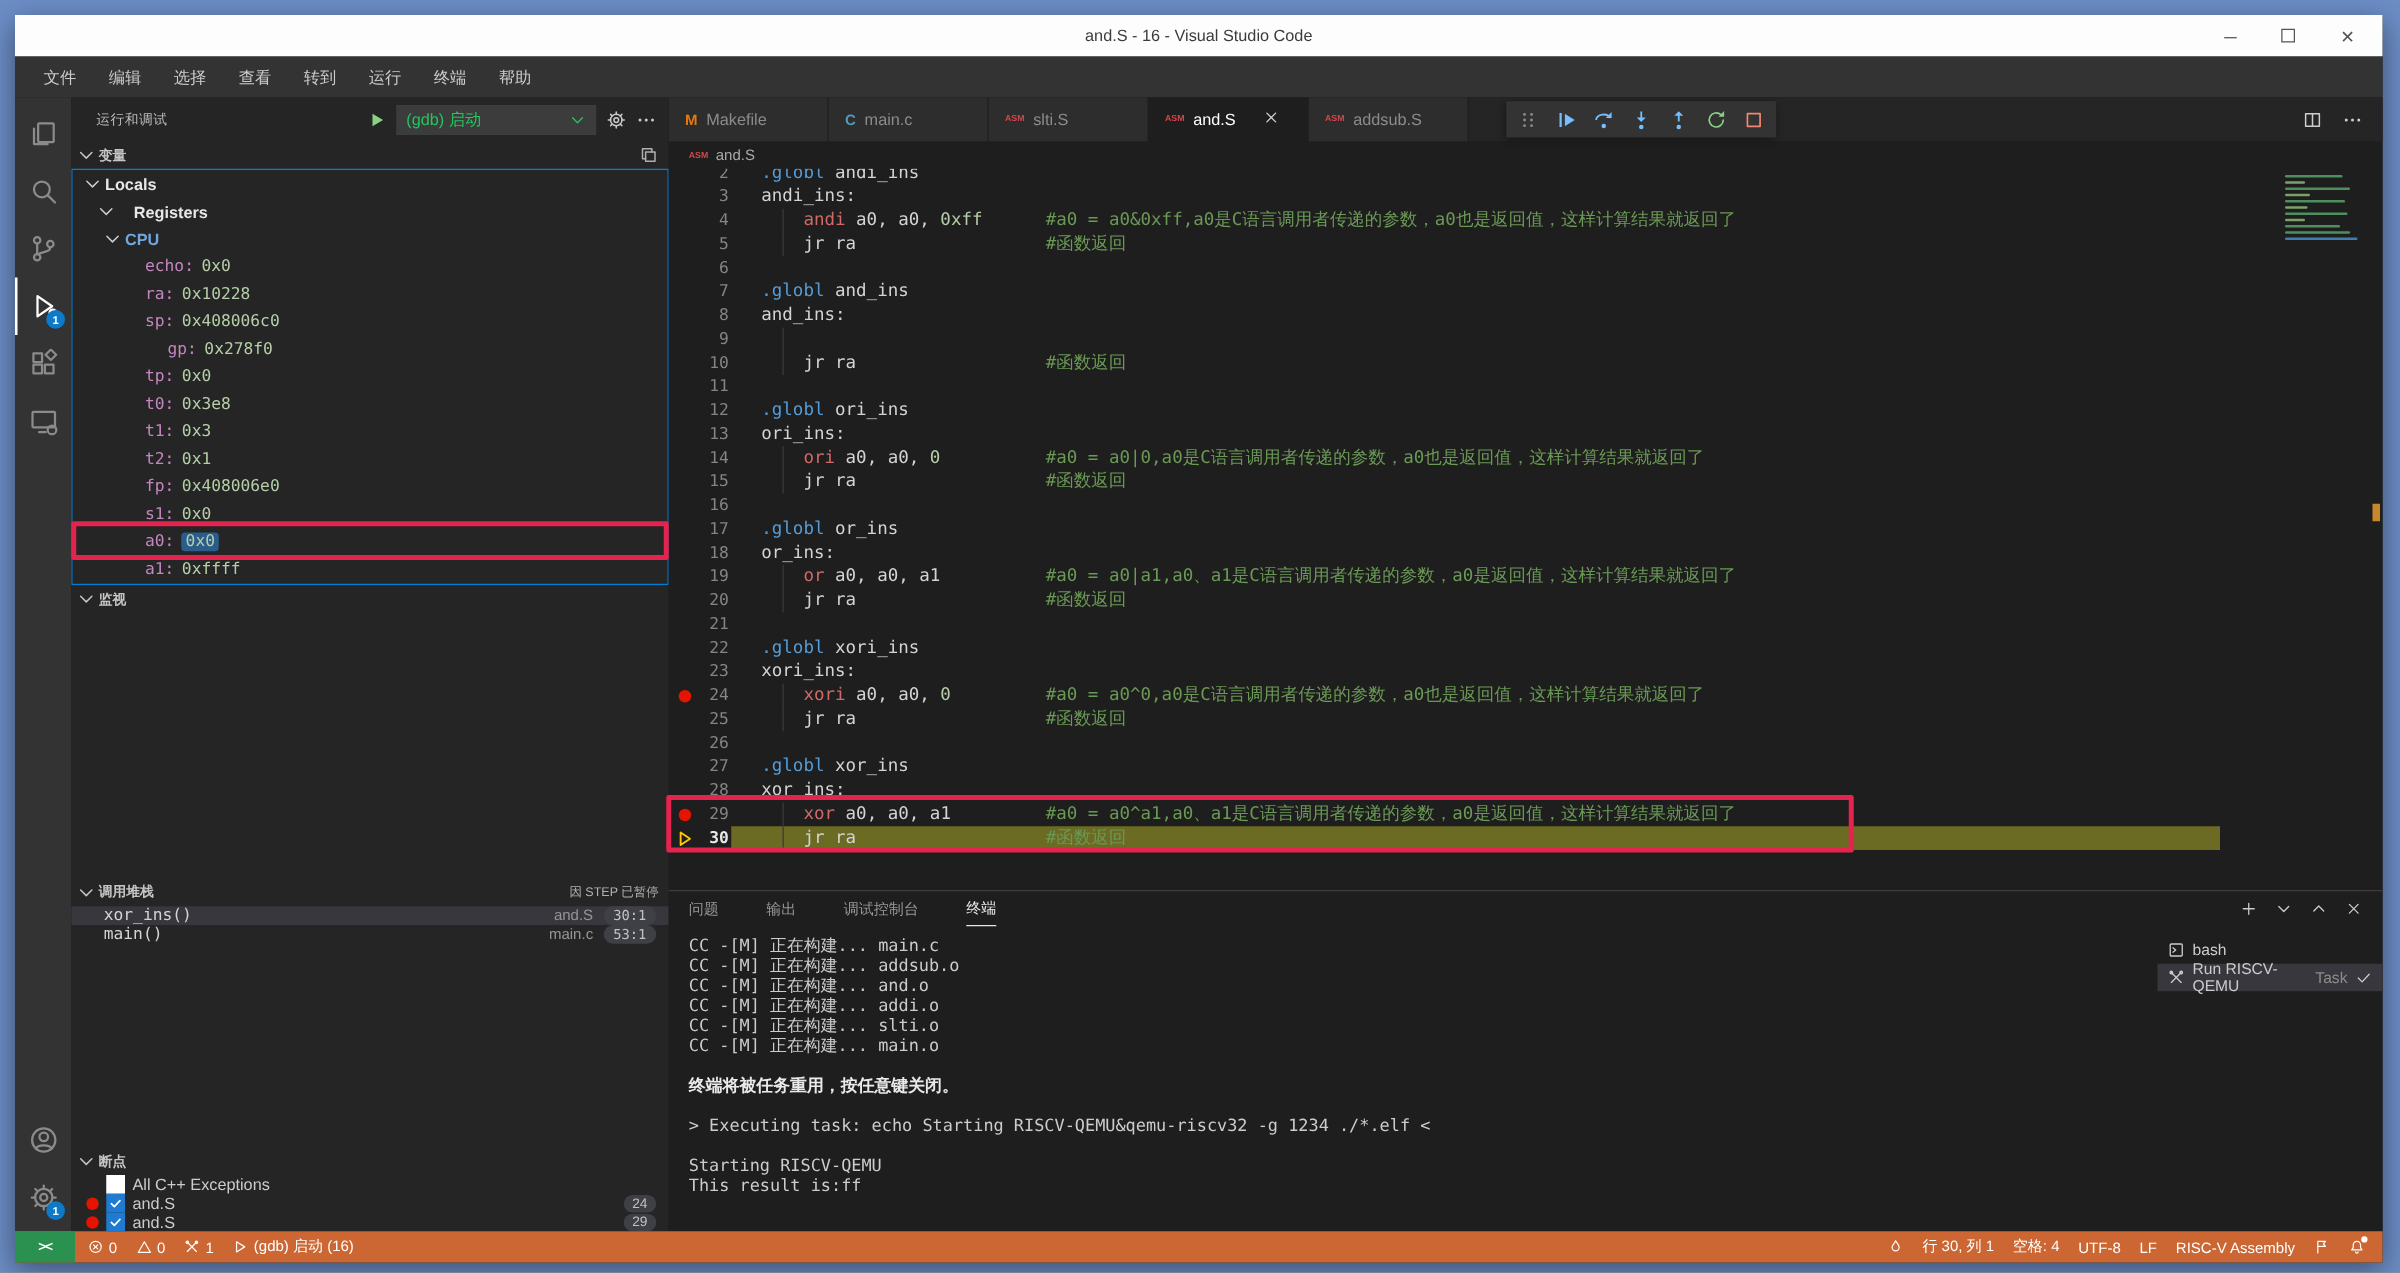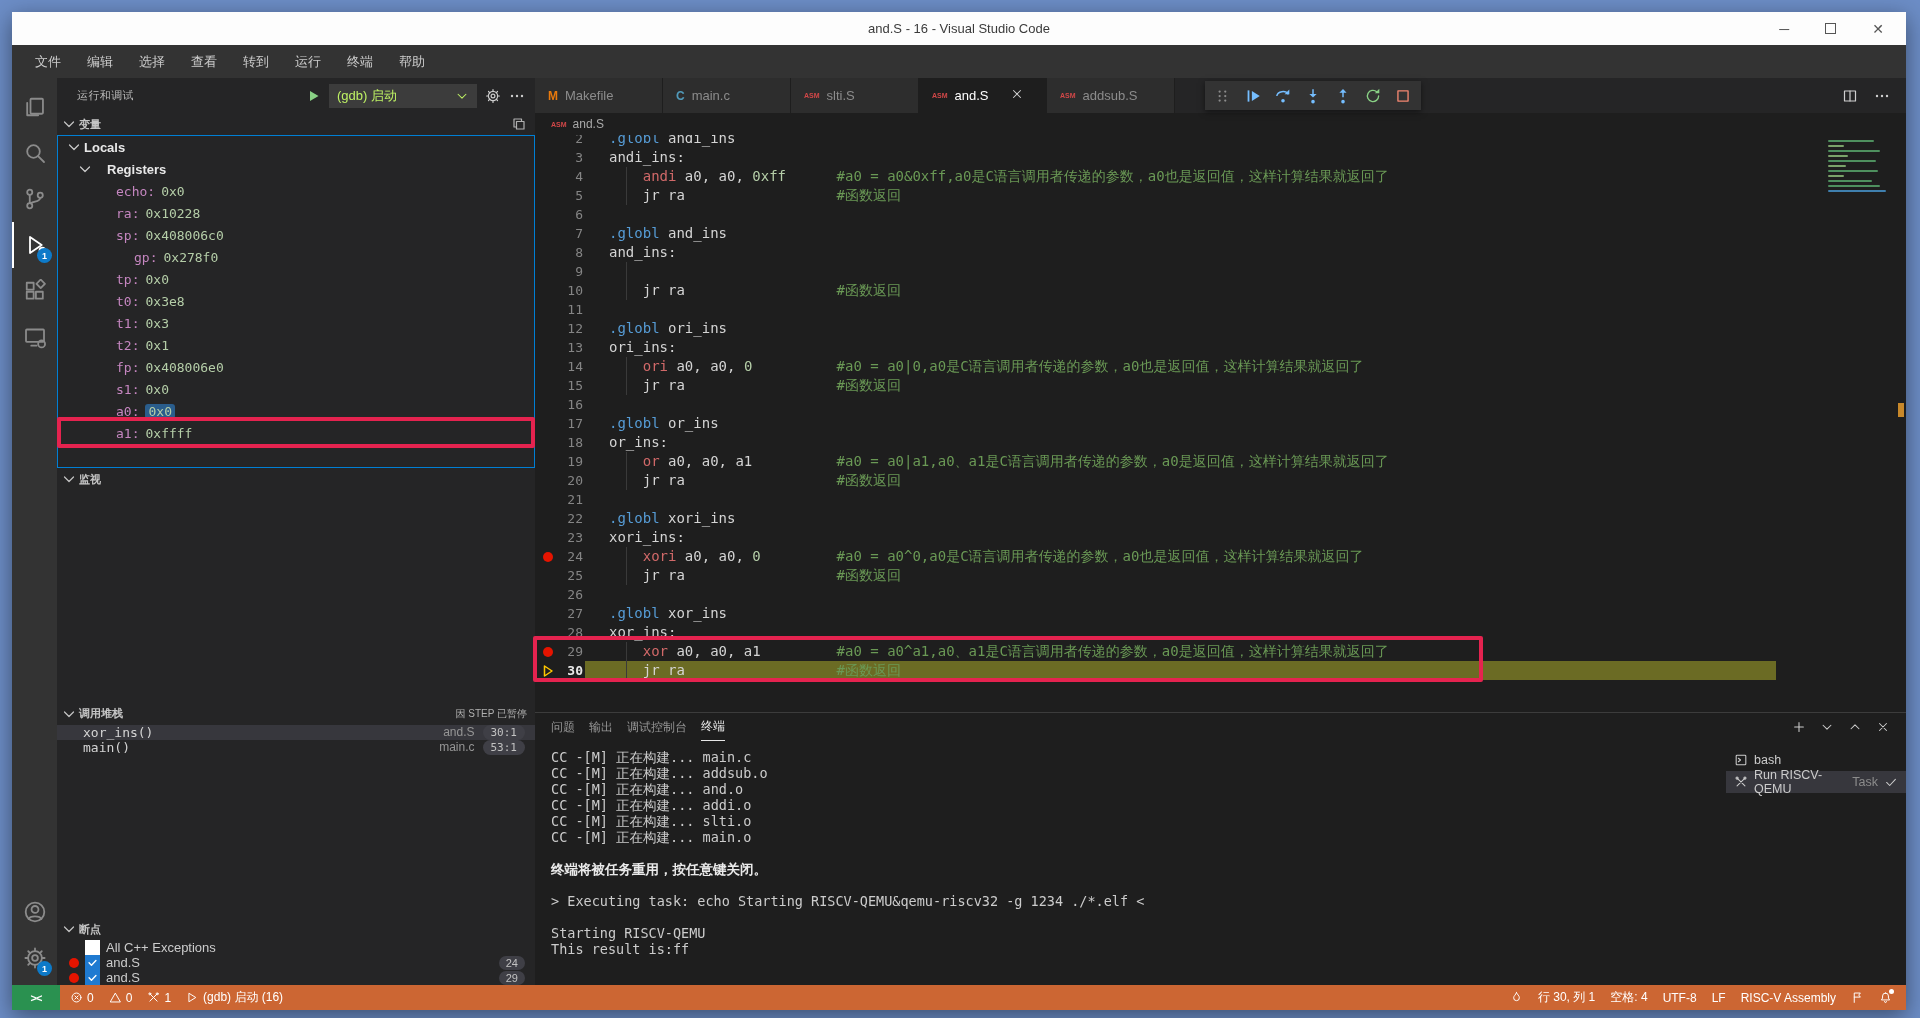--- a/index.html
+++ b/index.html
@@ -21,21 +21,21 @@
 .ab-item{width:45px;height:46px;position:relative;display:flex;align-items:center;justify-content:center;color:#8b8b8b}
 .ab-item.active{color:#ffffff;border-left:2px solid #fff}
 .ab-item .icon svg{width:24px;height:24px}
 .ab-bottom{margin-top:auto;display:flex;flex-direction:column;align-items:center;padding-bottom:4px;width:100%}
 .badge{position:absolute;right:5px;bottom:5px;background:#0d7ac9;color:#fff;border-radius:50%;width:15px;height:15px;font-size:9px;display:flex;align-items:center;justify-content:center;font-weight:bold}
 
 .sidebar{flex:0 0 478px;background:#252526;display:flex;flex-direction:column;color:#cccccc;overflow:hidden}
 .sb-header{flex:0 0 35px;display:flex;align-items:center;padding:0 10px 0 20px;font-size:11px}
 .sb-title{color:#bbbbbb;letter-spacing:.4px}
 .cfg{margin-left:auto;display:flex;align-items:center;gap:8px}
-.cfg-select{background:#3c3c3c;height:24px;display:flex;align-items:center;padding:0 8px;width:148px;font-size:13px;color:#bef264}
+.cfg-select{background:#3c3c3c;height:24px;display:flex;align-items:center;padding:0 8px;width:160px;font-size:13px;color:#22c55e}
 .cfg-select .lbl{flex:1}
 .icon svg{display:block}
 .i14 svg{width:14px;height:14px}.i16 svg{width:16px;height:16px}.i18 svg{width:18px;height:18px}
 .sec-title{flex:0 0 22px;display:flex;align-items:center;font-size:11px;font-weight:bold;color:#c5c5c5;padding:0 8px 0 4px;gap:2px}
 .sec-badge{margin-left:auto;font-weight:normal;font-size:10px;color:#b0b0b0}
 .vars-box{flex:0 0 333px;border:1px solid #007fd4;overflow:hidden}
 .var-row{height:22px;display:flex;align-items:center;font-size:13px}
 .var-row .chev{color:#cccccc;margin-right:2px}
 .var-group{font-weight:bold;color:#e8e8e8}
 .var-group.cpu{color:#6fa8dc}
@@ -82,21 +82,21 @@
 .curband{position:absolute;left:50px;width:1191px;top:0;height:19px;background:#6b6b24;z-index:0}
 .codeline{display:flex;white-space:pre;position:relative;z-index:1}
 .codetxt{display:inline-block;min-width:27ch}
 .tk-dir{color:#569cd6}.tk-pl{color:#d4d4d4}.tk-ins{color:#d16969}.tk-num{color:#b5cea8}.tk-com{color:#6a9955}
 .cl.g::before{content:"";position:absolute;left:91px;top:0;bottom:0;width:1px;background:#3a3a3a;z-index:1}
 .minimap{position:absolute;top:2px;right:16px;width:62px;display:flex;flex-direction:column;gap:3px;padding-top:3px;z-index:3}
 .mm-line{height:2px;border-radius:1px}
 .ruler-mark{position:absolute;right:2px;top:268px;width:6px;height:14px;background:#c8882a;z-index:3}
 
 .panel{flex:0 0 273px;display:flex;flex-direction:column;border-top:1px solid #3c3c3c}
-.panel-tabs{flex:0 0 28px;display:flex;align-items:center;padding:0 16px;gap:14px;font-size:12px;color:#969696}
+.panel-tabs{flex:0 0 28px;display:flex;align-items:center;padding:0 16px;gap:38px;font-size:12px;color:#969696}
 .ptab{height:100%;display:flex;align-items:center}
 .ptab.active{color:#e7e7e7;border-bottom:1px solid #e7e7e7}
 .panel-icons{margin-left:auto;display:flex;gap:14px;color:#cccccc;align-items:center}
 .panel-body{flex:1;display:flex;min-height:0}
 .term{flex:1;padding:8px 0 0 16px;font-family:"DejaVu Sans Mono",monospace;font-size:13.5px;color:#cccccc;overflow:hidden}
 .term-line{height:16px;line-height:16px;white-space:pre}
 .term-line.bold{font-weight:bold;color:#eaeaea}
 .term-list{flex:0 0 180px;padding-top:8px;font-size:12.5px;color:#cccccc}
 .tl-row{height:22px;display:flex;align-items:center;gap:6px;padding:0 8px}
 .tl-row.sel{background:#37373d}
@@ -276,20 +276,28 @@
               </span>
               <span class="var-group">Locals</span>
             </div>
             <div class="var-row" style="padding-left: 19px; gap: 12px;">
               <span class="icon i16 chev">
                 <svg viewBox="0 0 16 16" fill="none" stroke="currentColor" stroke-width="1.2" stroke-linecap="round" stroke-linejoin="round">
                   <path d="M3.5 6l4.5 4.5L12.5 6"></path>
                 </svg>
               </span>
               <span class="var-group">Registers</span>
+            </div>
+            <div class="var-row" style="padding-left: 24px;">
+              <span class="icon i16 chev">
+                <svg viewBox="0 0 16 16" fill="none" stroke="currentColor" stroke-width="1.2" stroke-linecap="round" stroke-linejoin="round">
+                  <path d="M3.5 6l4.5 4.5L12.5 6"></path>
+                </svg>
+              </span>
+              <span class="var-group cpu">CPU</span>
             </div>
             <div class="var-row" style="padding-left: 40px;">
               <span style="width: 18px; display: inline-block;"></span>
               <span class="vname">echo:</span>
               <span class="vval">0x0</span>
             </div>
             <div class="var-row" style="padding-left: 40px;">
               <span style="width: 18px; display: inline-block;"></span>
               <span class="vname">ra:</span>
               <span class="vval">0x10228</span>

